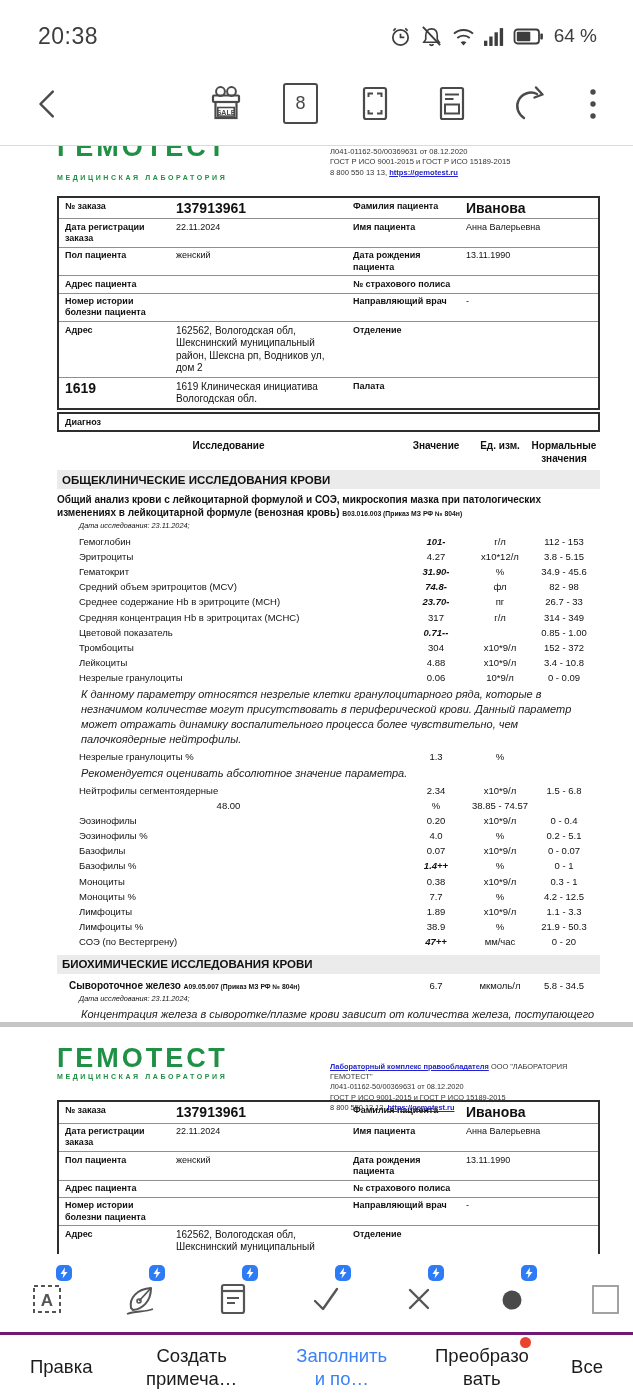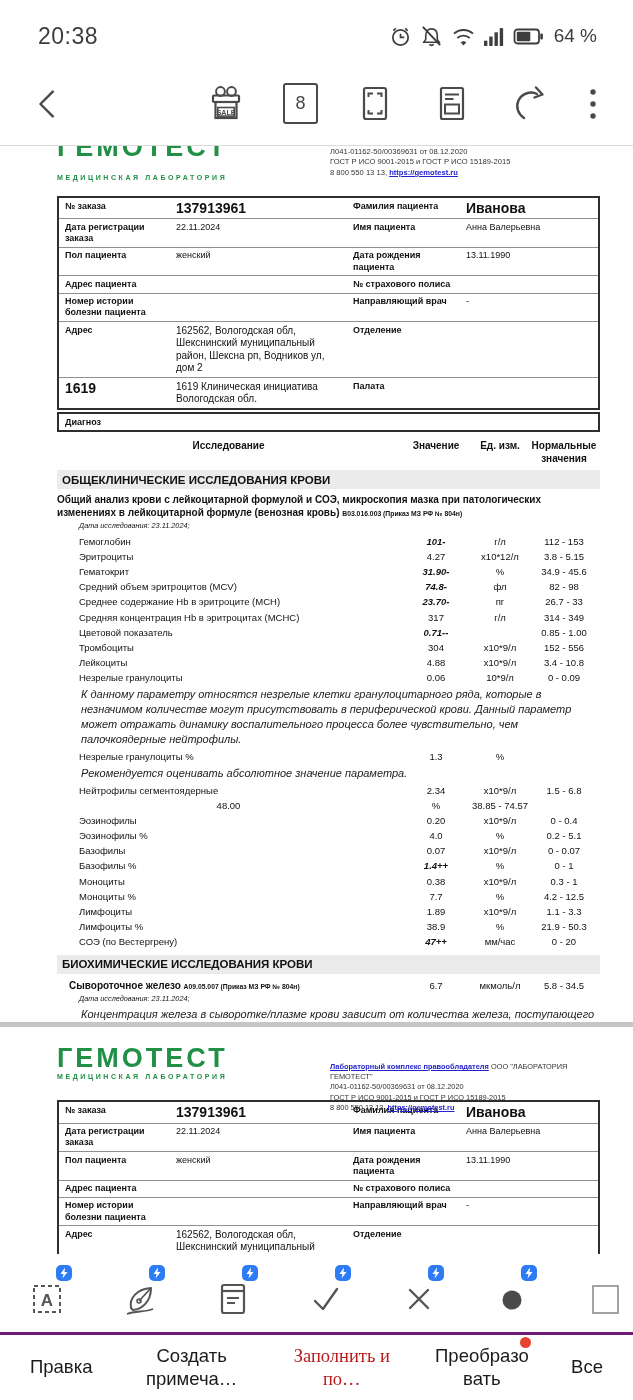--- a/index.html
+++ b/index.html
@@ -76,21 +76,21 @@
     justify-content:center;background:none;border:none;padding:0 0 4px 0;}
   .an-icon svg.glyph{display:block;}
   .badge{position:absolute;top:2px;right:-2px;}
   
   #bottom-nav{position:absolute;top:1332px;left:0;width:633px;height:68px;border-top:3px solid #701a75;
     background:#fff;display:flex;align-items:center;justify-content:space-between;box-sizing:border-box;padding:0 30px;}
   .nav-item{background:none;border:none;font-family:inherit;font-size:18.5px;color:#1b1b1b;
     text-align:center;line-height:1.22;position:relative;padding:0;}
   .nav-item.wrap2{width:122px;}
   .nav-item.brk{width:102px;word-break:break-all;}
-  .nav-item.active{color:#b91c1c;font-family:Liberation Serif, serif;}
+  .nav-item.active{color:#3b82f6;}
   .nav-dot{position:absolute;top:-8px;right:2px;width:11px;height:11px;border-radius:50%;background:#e8432d;}
 </style>
 </head>
 <body>
 
 <div id="status-bar">
   <span class="time">20:38</span>
   <div class="sb-icons">
     <svg width="23" height="23" viewBox="0 0 24 24">
       <circle cx="12" cy="13" r="8" fill="none" stroke="#3d3d3d" stroke-width="1.8"></circle>
@@ -290,21 +290,21 @@
         <div class="res-grid res-row">
           <div class="res-name">Цветовой показатель</div>
           <div class="res-val abn">0.71--</div>
           <div class="res-unit"></div>
           <div class="res-norm">0.85 - 1.00</div>
         </div>
         <div class="res-grid res-row">
           <div class="res-name">Тромбоциты</div>
           <div class="res-val">304</div>
           <div class="res-unit">x10*9/л</div>
-          <div class="res-norm">152 - 556</div>
+          <div class="res-norm">152 - 372</div>
         </div>
         <div class="res-grid res-row">
           <div class="res-name">Лейкоциты</div>
           <div class="res-val">4.88</div>
           <div class="res-unit">x10*9/л</div>
           <div class="res-norm">3.4 - 10.8</div>
         </div>
         <div class="res-grid res-row">
           <div class="res-name">Незрелые гранулоциты</div>
           <div class="res-val">0.06</div>

